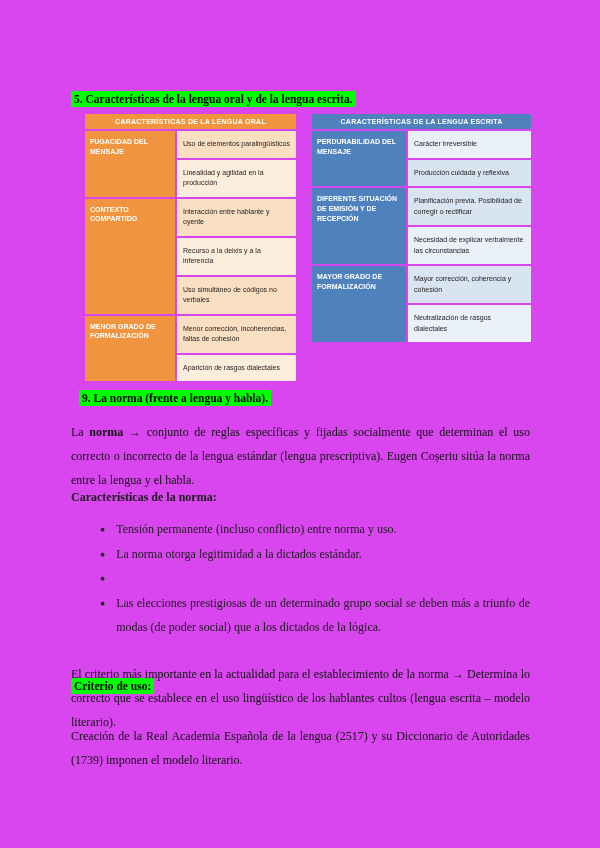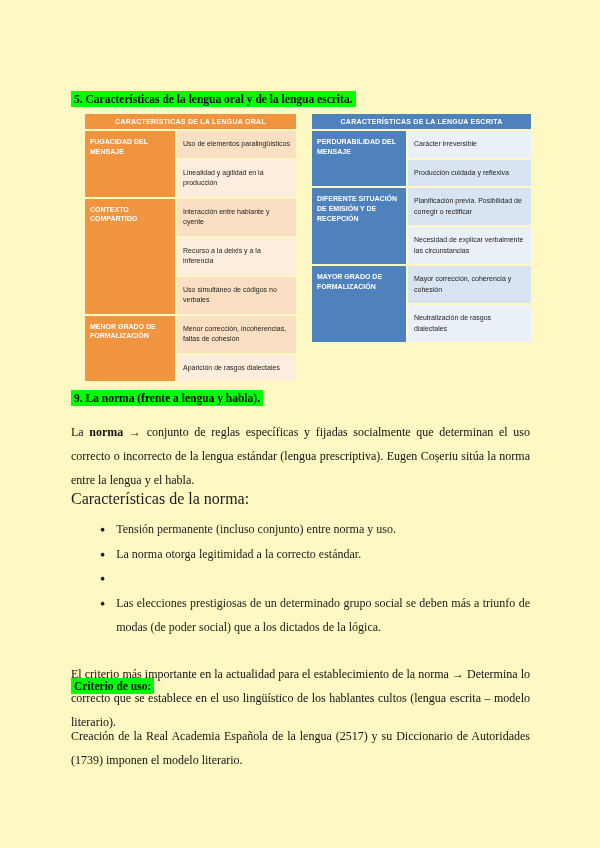--- a/index.html
+++ b/index.html
@@ -1,35 +1,35 @@
 <!DOCTYPE html>
 <html><head>
 <meta charset="utf-8">
 <style>
   * { margin:0; padding:0; box-sizing:border-box; }
   html,body { background:#ffffff; }
   .page {
-    position:relative; width:600px; height:848px; background:#fef9c3;
+    position:relative; width:600px; height:848px; background:#d946ef;
     font-family:"Liberation Serif", serif; color:#1b1b1b; overflow:hidden;
   }
   .abs { position:absolute; }
 
   
   .hl-heading {
     display:inline-block; background:#00ff00; color:#000;
     font-weight:700; font-size:11.5px; line-height:14px; padding:1px 3px;
   }
 
   
   .body-text {
     left:71px; width:459px; font-size:12px; line-height:24px;
     text-align:justify; color:#111;
   }
   .body-text b { font-weight:700; }
-  .sub-heading { left:71px; font-size:16px; font-weight:400; }
+  .sub-heading { left:71px; font-size:12px; font-weight:700; }
 
   
   .bullets { left:100px; width:430px; list-style:none; }
   .bullets li { display:flex; gap:11px; font-size:12px; line-height:24.5px; text-align:justify; }
   .bullet-glyph { font-size:8.5px; line-height:24.5px; flex:0 0 auto; }
 
   
   .tables {
     top:114px; left:85px; display:flex; gap:16px; align-items:flex-start;
     font-family:"Liberation Sans", sans-serif;
@@ -119,36 +119,36 @@
         <div class="cat">MAYOR GRADO DE FORMALIZACIÓN</div>
         <div class="items">
           <div class="cell">Mayor corrección, coherencia y cohesión</div>
           <div class="cell alt">Neutralización de rasgos dialectales</div>
         </div>
       </div>
     </div>
 
   </div>
 
-  <div class="abs" style="top:388px; left:71px;">
+  <div class="abs" style="top:388px; left:79px;">
     <span class="hl-heading">9. La norma (frente a lengua y habla).</span>
   </div>
 
   <p class="abs body-text" style="top:420px;"><span>La </span><b>norma</b><span> → conjunto de reglas específicas y fijadas socialmente que determinan el uso correcto o incorrecto de la lengua estándar (lengua prescriptiva). Eugen Coșeriu sitúa la norma entre la lengua y el habla.</span></p>
 
   <div class="abs sub-heading" style="top:490px;">Características de la norma:</div>
 
   <ul class="abs bullets" style="top:517px;">
     <li>
       <span class="bullet-glyph">●</span>
-      <span>Tensión permanente (incluso conjunto) entre norma y uso.</span>
+      <span>Tensión permanente (incluso conflicto) entre norma y uso.</span>
     </li>
     <li>
       <span class="bullet-glyph">●</span>
-      <span>La norma otorga legitimidad a la correcto estándar.</span>
+      <span>La norma otorga legitimidad a la dictados estándar.</span>
     </li>
     <li>
       <span class="bullet-glyph">●</span>
     </li>
     <li>
       <span class="bullet-glyph">●</span>
       <span>Las elecciones prestigiosas de un determinado grupo social se deben más a triunfo de modas (de poder social) que a los dictados de la lógica.</span>
     </li>
   </ul>
 

